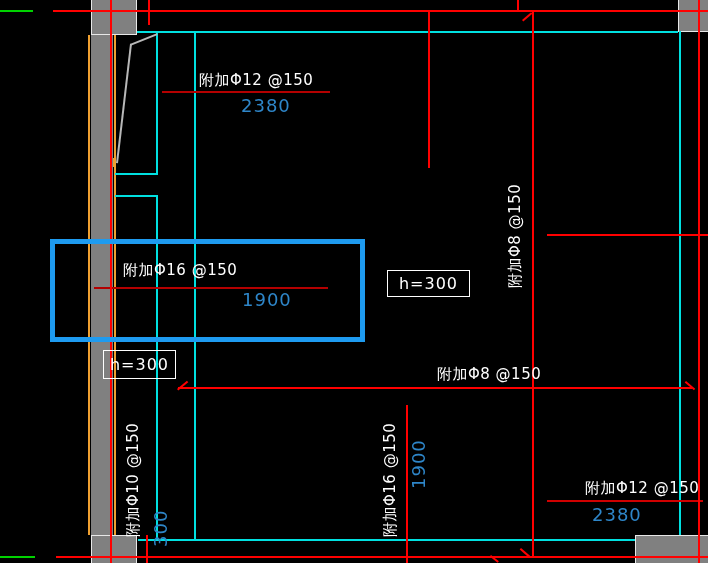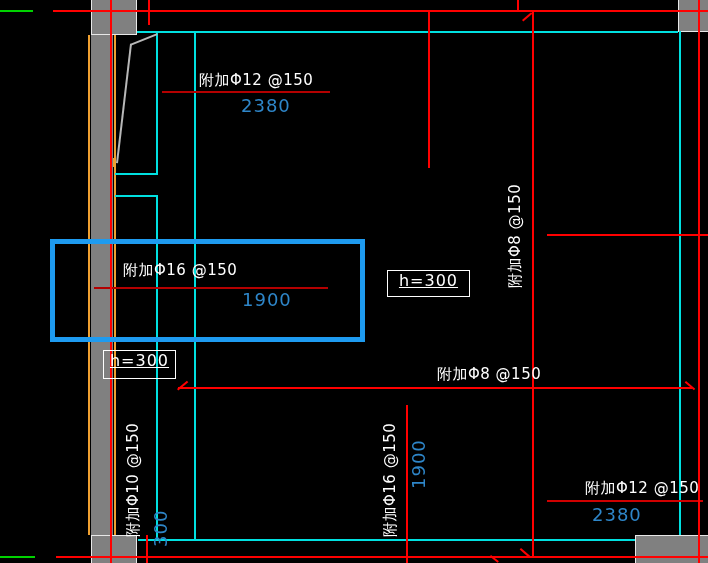--- a/index.html
+++ b/index.html
@@ -10,22 +10,22 @@
   }
   .hl{position:absolute;height:2px;}
   .vl{position:absolute;width:2px;}
   .tick{position:absolute;height:2px;background:#ff0000;transform-origin:0 0;}
   .col{position:absolute;background:#808080;border:1px solid #e8e8e8;box-sizing:border-box;}
   .lbl{position:absolute;color:#fff;font-size:15px;white-space:nowrap;letter-spacing:0.5px;}
   .dim{position:absolute;color:#2e86c9;font-size:18px;white-space:nowrap;letter-spacing:1px;}
   .vtext{transform:rotate(-90deg);transform-origin:0 0;}
   .hbox{
     position:absolute;border:1px solid #fff;color:#fff;
-    display:flex;align-items:flex-start;justify-content:center;
-    font-size:16px;letter-spacing:1px;box-sizing:border-box;background:transparent;text-decoration:underline;
+    display:flex;align-items:center;justify-content:center;
+    font-size:16px;letter-spacing:1px;box-sizing:border-box;background:transparent;
   }
   .diag{position:absolute;height:1.5px;background:#b8b8b8;transform-origin:0 0;}
 </style>
 </head>
 <body>
 
 <div id="canvas">
 
   <div class="col" style="left:91px;top:-2px;width:46px;height:37px;"></div>
   <div class="col" style="left:678px;top:-2px;width:34px;height:34px;"></div>

